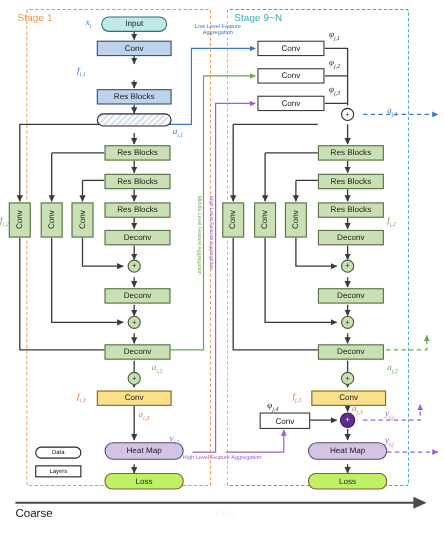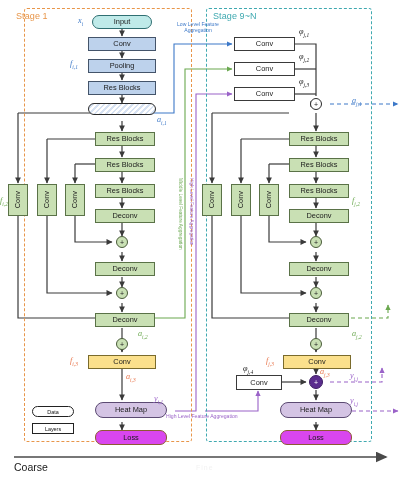--- a/index.html
+++ b/index.html
@@ -15,21 +15,21 @@
   .stage-title{font-size:9px;color:#E8964A;letter-spacing:.1px;}
   .stage-title.teal{color:#3FA9B0;}
 
   
   .node{border:1.3px solid #4b4b4b;display:flex;align-items:center;
         justify-content:center;font-size:7.4px;color:#1a1a1a;
         text-align:right;line-height:1;}
   .blue{background:#BDD2EC;border-color:#44546A;}
   .green{background:#C9E0B4;border-color:#5A7247;}
   .yellow{background:#FBE08C;border-color:#7A6B2C;}
-  .orange{background:#d946ef;border-color:#8C5A34;}
+  .orange{background:#bef264;border-color:#8C5A34;}
   .purple{background:#D4C4E4;border-color:#5B4A72;}
   .white{background:#ffffff;border-color:#3a3a3a;}
   .round{border-radius:999px;}
   .pill{border-radius:9px;}
   .vert{writing-mode:vertical-rl;transform:rotate(180deg);}
 
   .stripe{background:#E8EEF8;border:1.4px solid #2b2b2b;border-radius:999px;
           background-image:repeating-linear-gradient(135deg,#ffffff 0 2px,#d7e2f2 2px 4px);}
 
   
@@ -181,21 +181,20 @@
   <div class="abs stage-frame" style="left:24px;top:8px;width:168px;height:434px;"></div>
   <div class="abs stage-title" style="left:16px;top:11px;">Stage 1</div>
 
   <div class="abs stage-frame teal" style="left:206px;top:8px;width:166px;height:434px;"></div>
   <div class="abs stage-title teal" style="left:213px;top:11px;">Stage 9~N</div>
 
   <div class="abs node blue round" style="left:92px;top:15px;width:60px;height:14px;background:#BFEAE9;border-color:#2f6f72;">Input</div>
 
   <div class="abs node blue" style="left:88px;top:37px;width:68px;height:14px;">Conv</div>
 
-  <div class="abs node blue" style="left:88px;top:59px;width:68px;height:14px;">Pooling</div>
 
   <div class="abs node blue" style="left:88px;top:81px;width:68px;height:14px;">Res Blocks</div>
 
   <div class="abs stripe" style="left:88px;top:103px;width:68px;height:12px;"></div>
 
   <div class="abs node green" style="left:95px;top:132px;width:60px;height:14px;">Res Blocks</div>
   <div class="abs node green" style="left:95px;top:158px;width:60px;height:14px;">Res Blocks</div>
   <div class="abs node green" style="left:95px;top:184px;width:60px;height:14px;">Res Blocks</div>
   <div class="abs node green" style="left:95px;top:209px;width:60px;height:14px;">Deconv</div>
 

